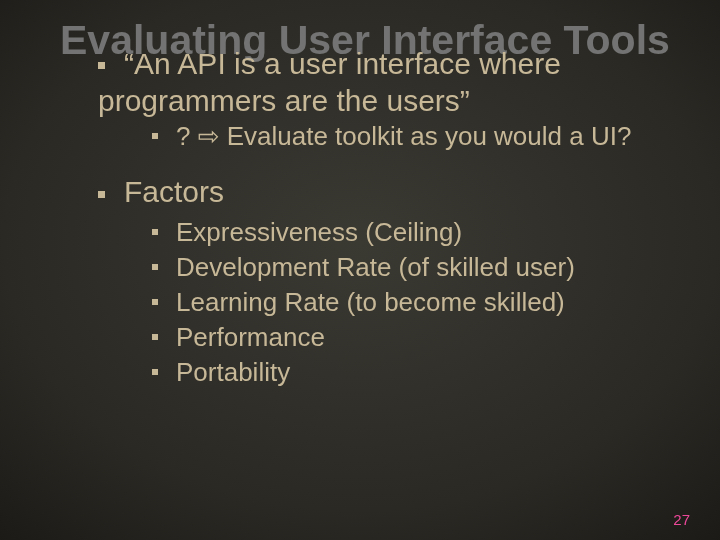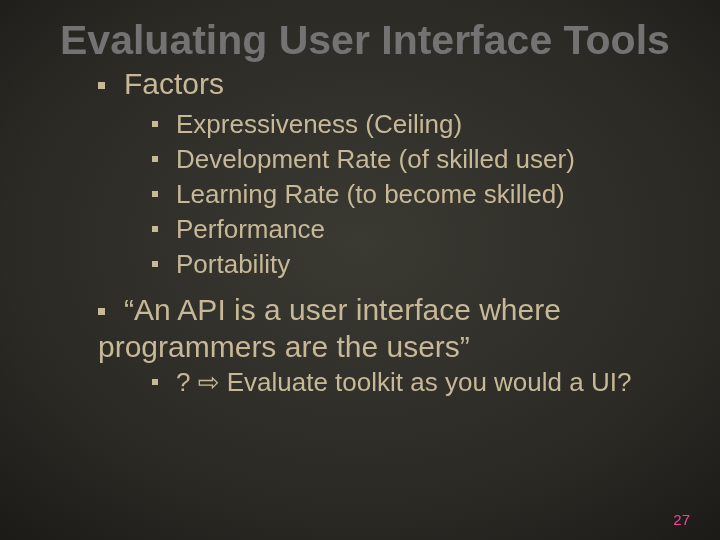--- a/index.html
+++ b/index.html
@@ -96,20 +96,31 @@
 </head>
 <body>
 
 <div class="slide">
 
   <h1 class="title">Evaluating User Interface Tools</h1>
 
   <div class="content">
     <ul>
 
+      <li class="level1">
+        <span>“An API is a user interface where</span><br>
+        <span style="margin-left:-26px; display:inline-block;">programmers are the users”</span>
+
+        <ul class="sub1">
+          <li>
+            <span>? ⇨ Evaluate toolkit as you would a UI?</span>
+          </li>
+        </ul>
+      </li>
+
       <li class="level1 level1-secondary">
         <span>Factors</span>
 
         <ul class="sub2">
           <li>
             <span>Expressiveness (Ceiling)</span>
           </li>
           <li>
             <span>Development Rate (of skilled user)</span>
           </li>
@@ -118,28 +129,17 @@
           </li>
           <li>
             <span>Performance</span>
           </li>
           <li>
             <span>Portability</span>
           </li>
         </ul>
       </li>
 
-      <li class="level1">
-        <span>“An API is a user interface where</span><br>
-        <span style="margin-left:-26px; display:inline-block;">programmers are the users”</span>
-
-        <ul class="sub1">
-          <li>
-            <span>? ⇨ Evaluate toolkit as you would a UI?</span>
-          </li>
-        </ul>
-      </li>
-
     </ul>
   </div>
 
   <div class="pagenum">27</div>
 </div>
 
 </body></html>

